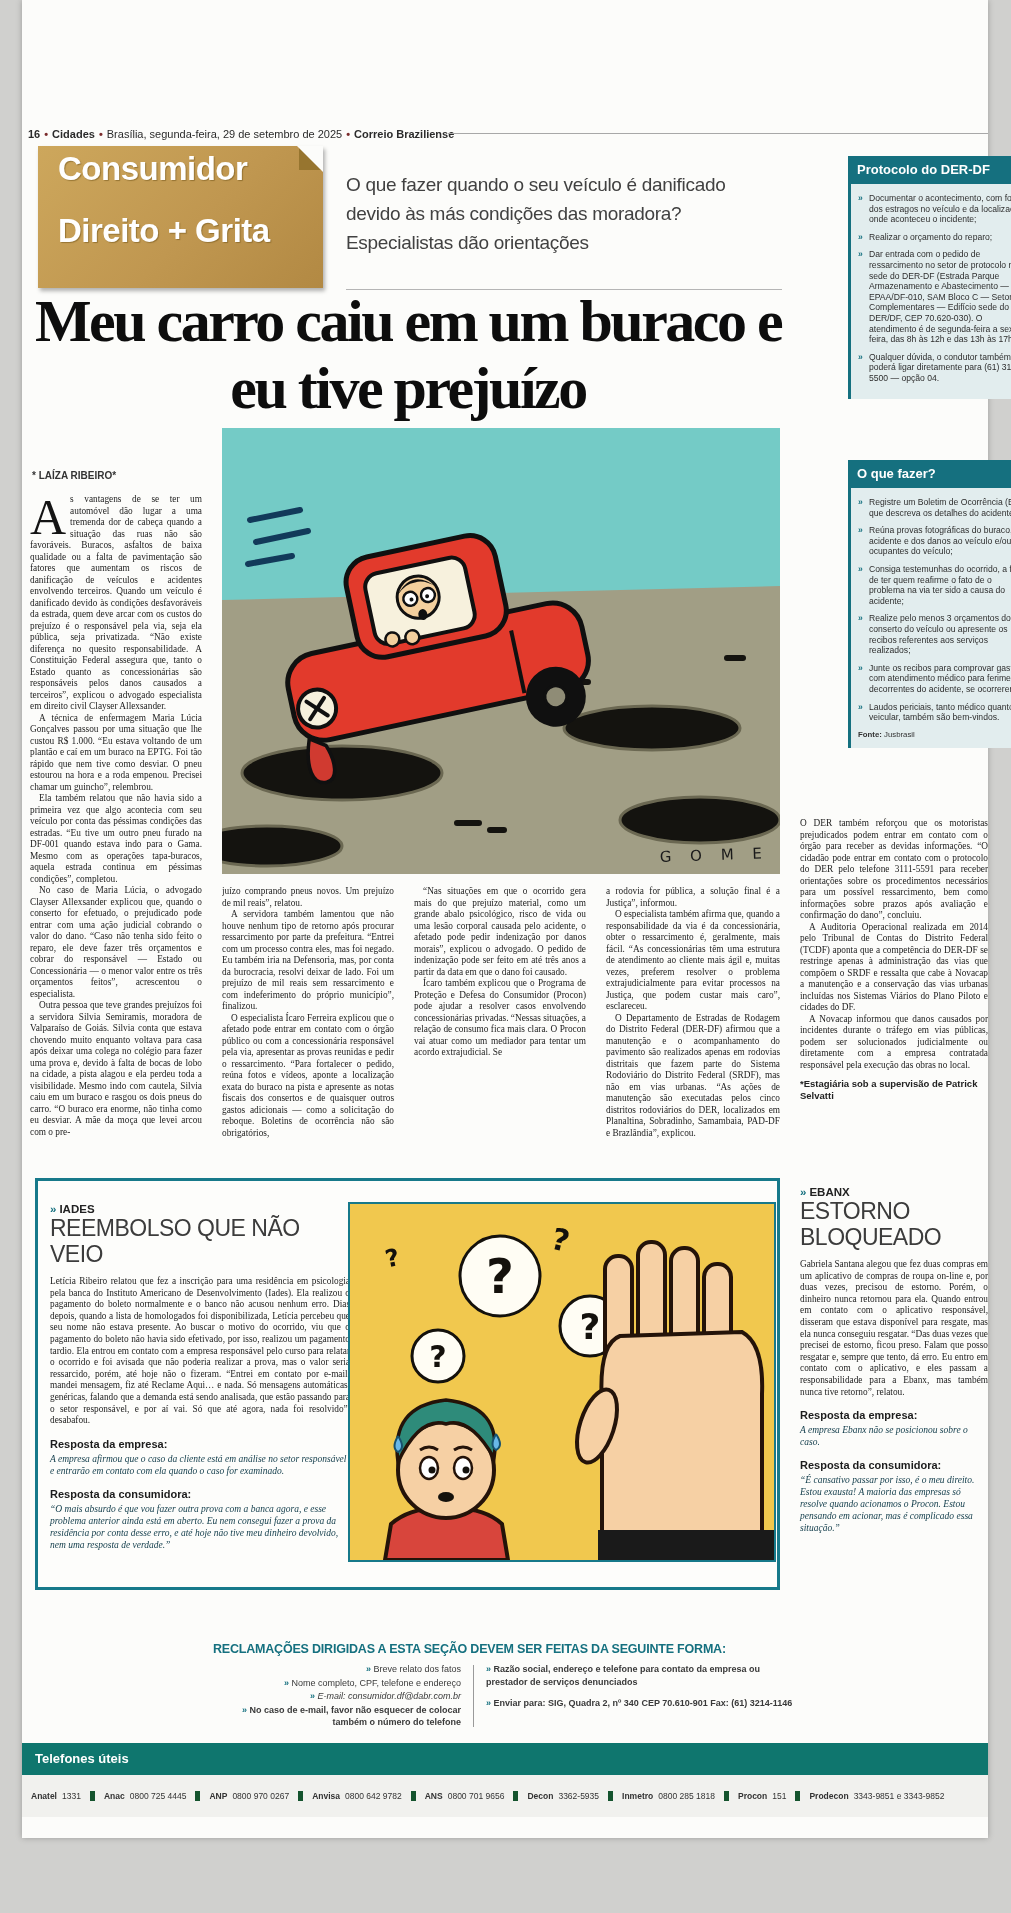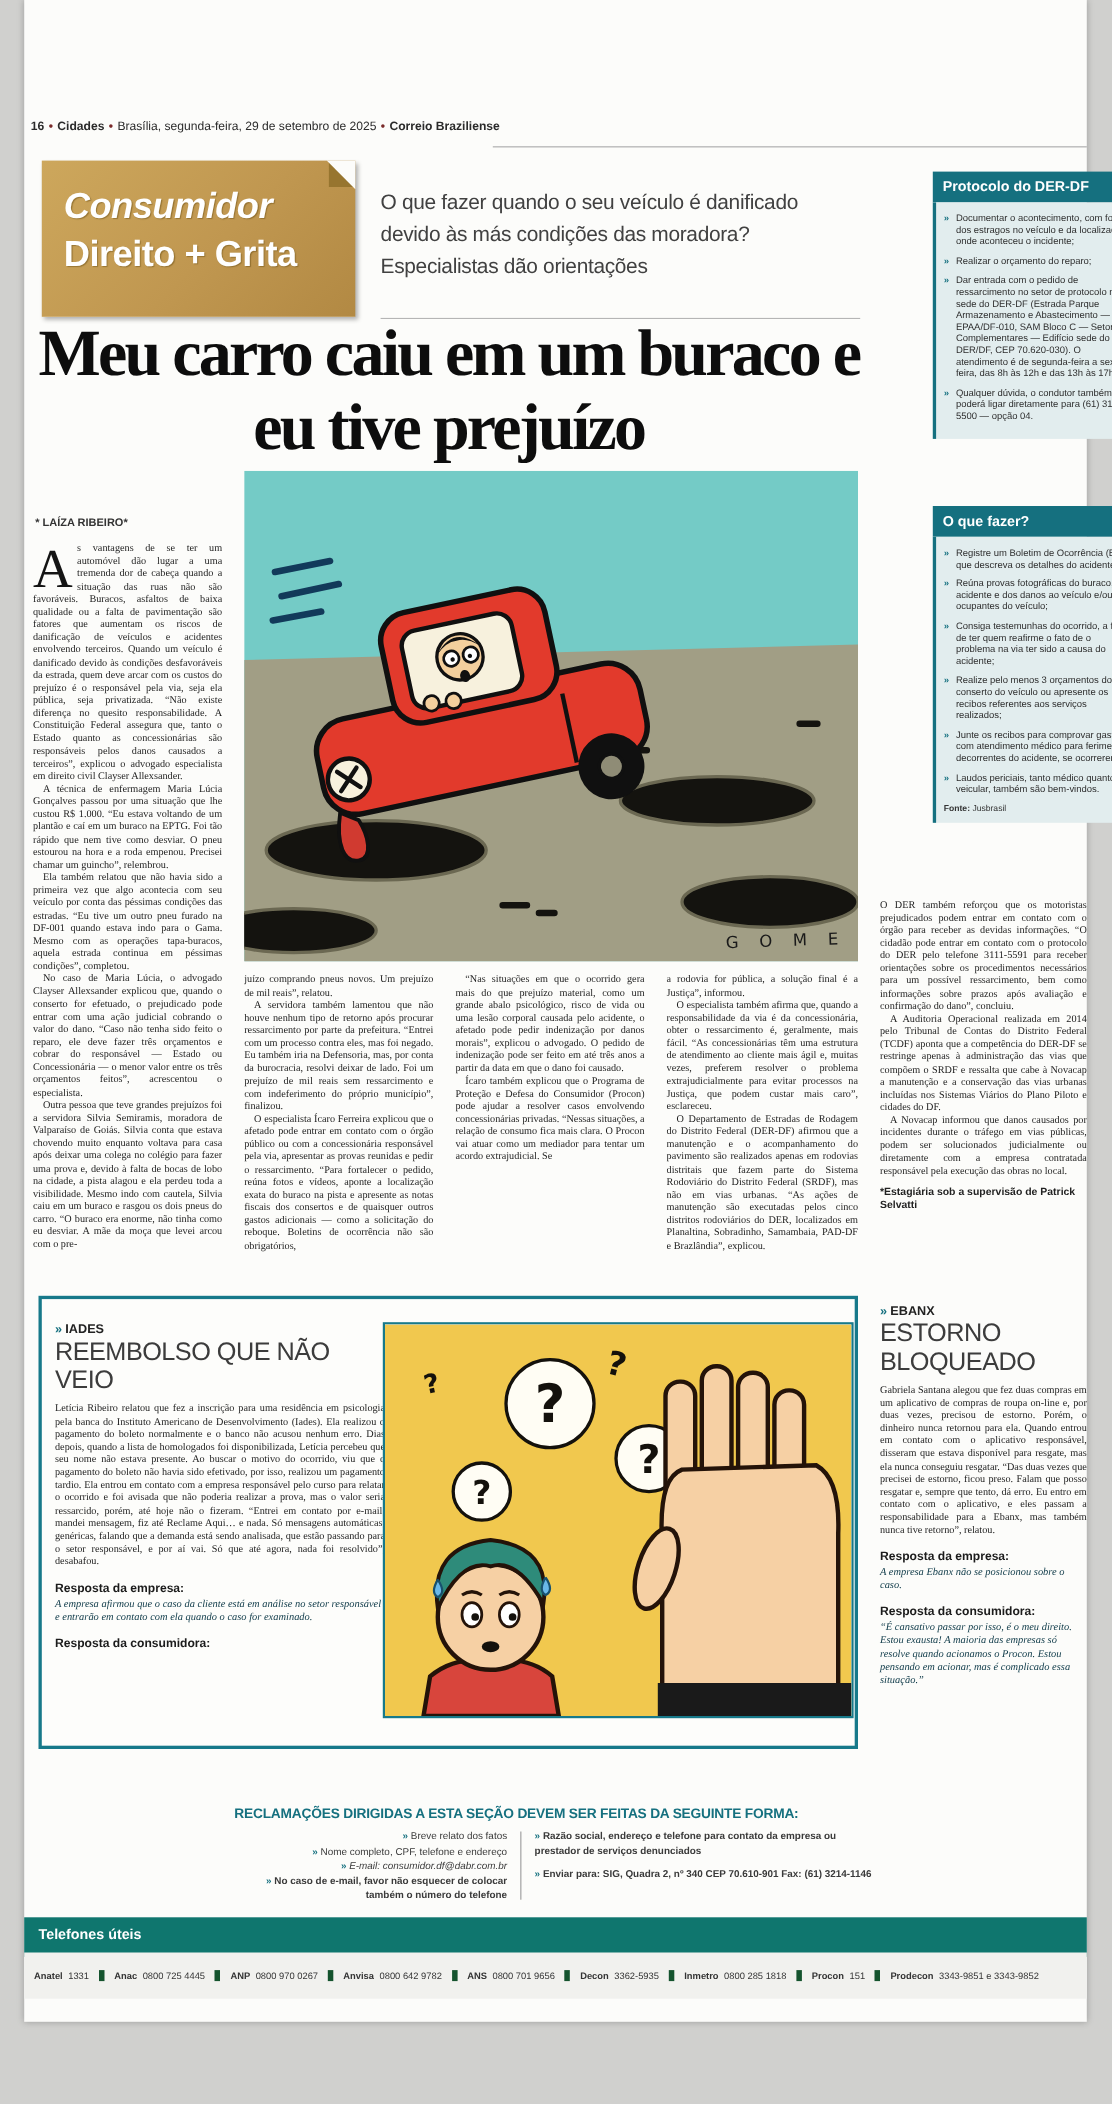--- a/index.html
+++ b/index.html
@@ -2,29 +2,29 @@
 <html lang="pt"><head>
 <meta charset="utf-8">
 <style>
   html,body{margin:0;padding:0;}
   body{background:#d0d0ce;font-family:"Liberation Sans",sans-serif;}
   #page{position:relative;width:1011px;height:1913px;overflow:hidden;background:#d0d0ce;}
   #sheet{position:absolute;left:22px;top:0;width:966px;height:1838px;background:#fcfcfa;box-shadow:0 0 6px rgba(0,0,0,.25);}
   .abs{position:absolute;}
 
   
-  #masthead{left:28px;top:109px;font-size:11px;color:#2b2b2b;white-space:nowrap;}
+  #masthead{left:28px;top:128px;font-size:11px;color:#2b2b2b;white-space:nowrap;}
   #masthead .b{font-weight:bold;}
   #masthead .dot{color:#7a2a2a;font-weight:bold;padding:0 4px;}
   #mastrule{left:448px;top:133px;width:540px;height:1px;background:#a8a8a8;}
 
   
   #goldbox{left:38px;top:146px;width:285px;height:142px;background:linear-gradient(135deg,#cda75c 0%,#c09750 55%,#b28943 100%);box-shadow:2px 3px 4px rgba(0,0,0,.3);}
   #goldbox .t{position:absolute;left:20px;color:#fff;font-weight:bold;font-size:33px;letter-spacing:-.5px;text-shadow:1px 1px 1px rgba(120,90,30,.6);}
-  #goldl1{top:22px;font-style:italic;} #goldl2{top:66px;}
+  #goldl1{top:4px;} #goldl2{top:66px;}
   .fold{position:absolute;top:0;right:0;width:0;height:0;border-top:26px solid #fcfcfa;border-left:26px solid transparent;}
   .fold2{position:absolute;top:0;right:0;width:0;height:0;border-bottom:24px solid #97752f;border-right:24px solid transparent;}
 
   
   #standfirst{left:346px;top:170px;width:436px;font-size:19px;line-height:29px;color:#414141;letter-spacing:-.3px;}
   #sfrule{left:346px;top:289px;width:436px;height:1px;background:#b5b5b5;}
   #headline{left:30px;top:288px;width:756px;font-family:"Liberation Serif",serif;font-weight:bold;font-size:60px;line-height:67px;letter-spacing:-2.5px;color:#0d0d0d;}
   #byline{left:32px;top:470px;font-size:10px;font-weight:bold;color:#333;}
 
   
@@ -201,20 +201,21 @@
   </div>
 
   <div class="abs" id="iadesBox">
     <div id="iadesInner">
       <div class="kicker"><span class="chev">»</span><span>IADES</span></div>
       <div class="secTitle">REEMBOLSO QUE NÃO VEIO</div>
       <div class="secBody">Letícia Ribeiro relatou que fez a inscrição para uma residência em psicologia pela banca do Instituto Americano de Desenvolvimento (Iades). Ela realizou o pagamento do boleto normalmente e o banco não acusou nenhum erro. Dias depois, quando a lista de homologados foi disponibilizada, Letícia percebeu que seu nome não estava presente. Ao buscar o motivo do ocorrido, viu que o pagamento do boleto não havia sido efetivado, por isso, realizou um pagamento tardio. Ela entrou em contato com a empresa responsável pelo curso para relatar o ocorrido e foi avisada que não poderia realizar a prova, mas o valor seria ressarcido, porém, até hoje não o fizeram. “Entrei em contato por e-mail, mandei mensagem, fiz até Reclame Aqui… e nada. Só mensagens automáticas, genéricas, falando que a demanda está sendo analisada, que estão passando para o setor responsável, e por aí vai. Só que até agora, nada foi resolvido”, desabafou.</div>
       <div class="respLabel">Resposta da empresa:</div>
       <div class="respText">A empresa afirmou que o caso da cliente está em análise no setor responsável e entrarão em contato com ela quando o caso for examinado.</div>
       <div class="respLabel">Resposta da consumidora:</div>
+      <div class="respText">“O mais absurdo é que vou fazer outra prova com a banca agora, e esse problema anterior ainda está em aberto. Eu nem consegui fazer a prova da residência por conta desse erro, e até hoje não tive meu dinheiro devolvido, nem uma resposta de verdade.”</div>
     </div>
   </div>
 
   <div class="abs" id="illus2">
     <svg width="424" height="356" viewBox="0 0 424 356">
       <rect width="424" height="356" fill="#f1c84e"></rect>
       <circle cx="150" cy="72" r="40" fill="#fffdf4" stroke="#14110c" stroke-width="3"></circle>
       <circle cx="240" cy="122" r="30" fill="#fffdf4" stroke="#14110c" stroke-width="3"></circle>
       <circle cx="88" cy="152" r="26" fill="#fffdf4" stroke="#14110c" stroke-width="3"></circle>
       <text x="150" y="89" text-anchor="middle" font-family="DejaVu Sans, sans-serif" font-weight="bold" font-size="48" fill="#14110c">?</text>

